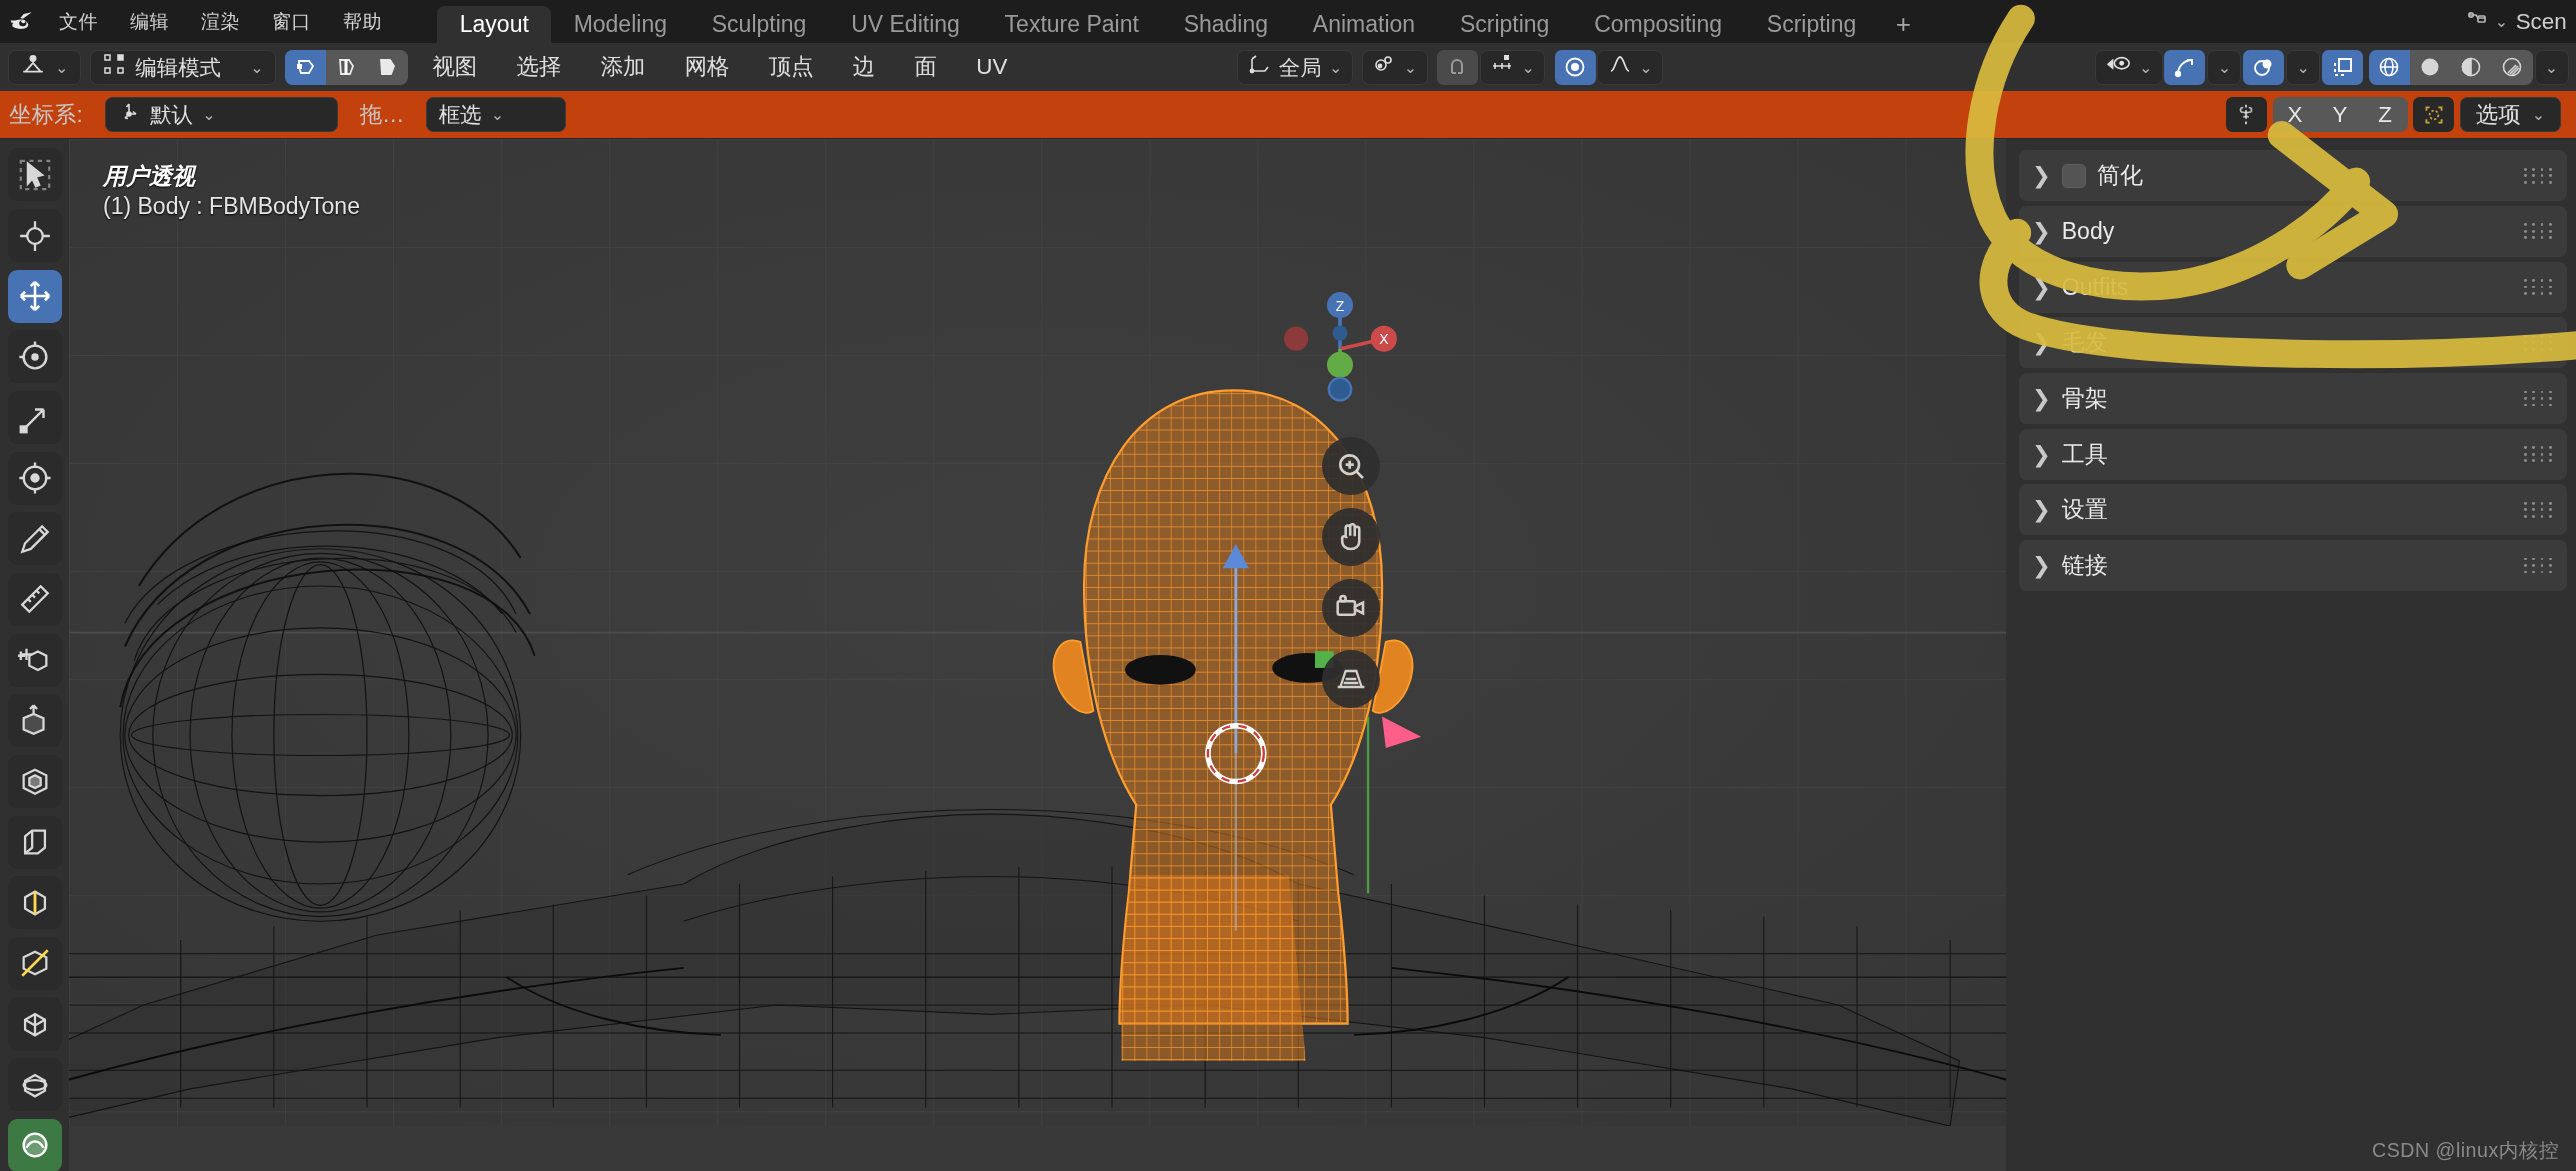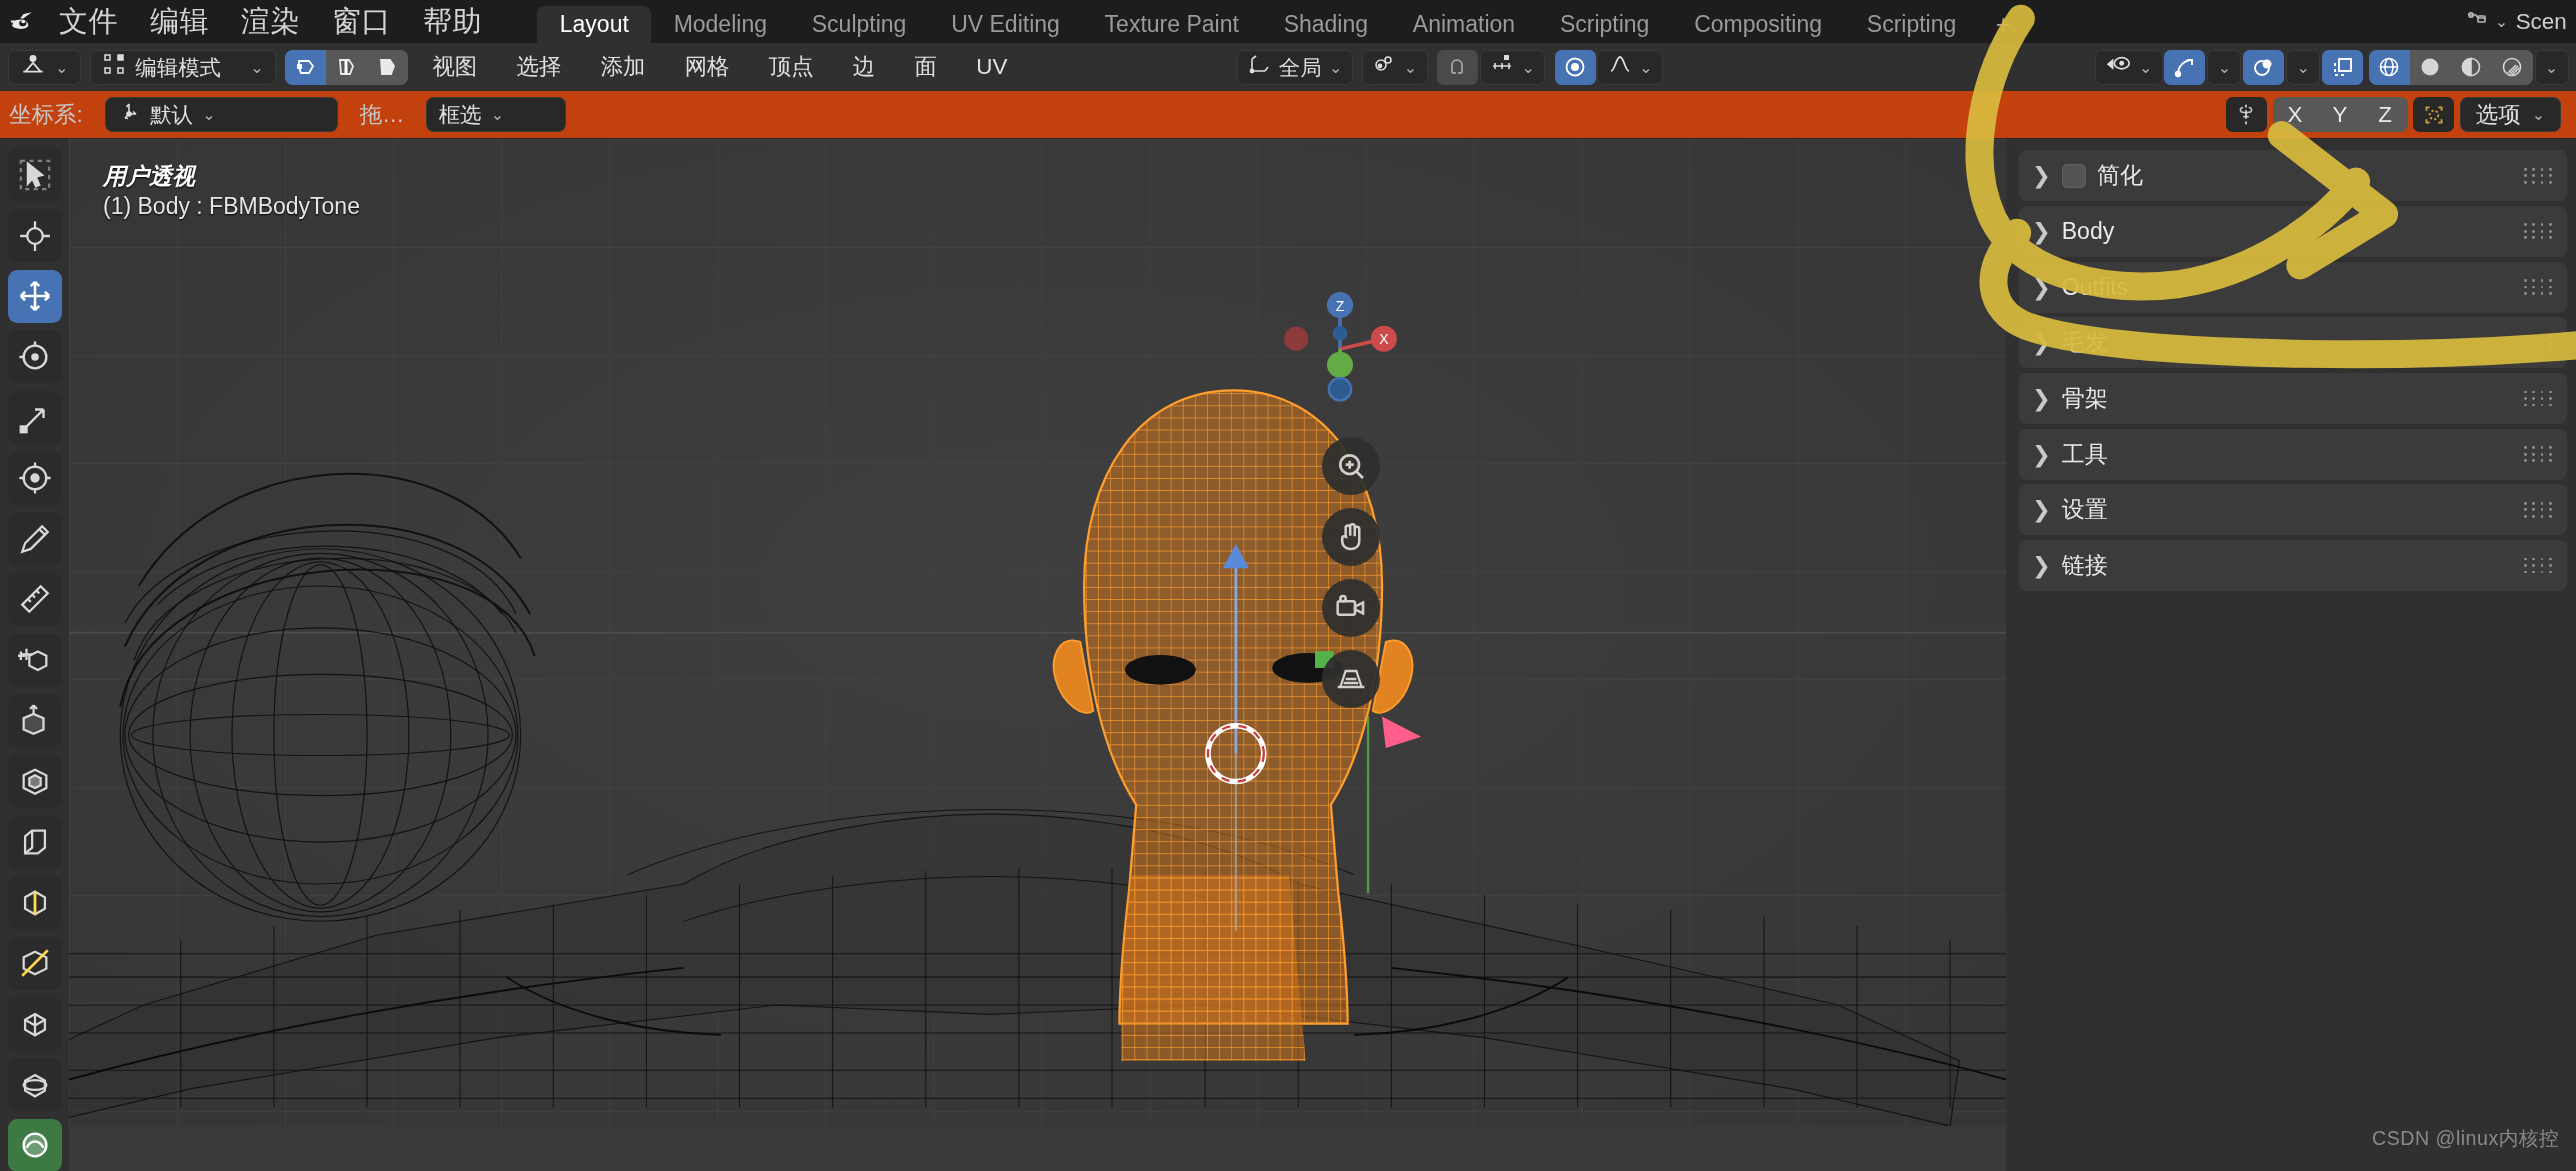--- a/index.html
+++ b/index.html
@@ -13,21 +13,21 @@
   .app { position:absolute; inset:0; display:flex; flex-direction:column; }
 
   
   .topbar {
     height:43px; background:#1d1d1d; display:flex; align-items:center;
     flex:0 0 43px; position:relative; z-index:6;
   }
   .blender-logo { width:43px; height:43px; display:flex; align-items:center; justify-content:center; }
   .blender-logo svg { width:26px; height:26px; }
   .menu-item {
-    font-size:29px; color:#d4d4d4; padding:0 16px; line-height:43px;
+    font-size:19px; color:#d4d4d4; padding:0 16px; line-height:43px;
     white-space:nowrap; letter-spacing:0.5px;
   }
   .wstabs { display:flex; align-items:flex-end; height:43px; margin-left:22.4px;padding-left:17px; }
   .wstab {
     font-size:23px; color:#9a9a9a; padding:0 22.4px; height:37px; line-height:37px;
     border-radius:7.5px 7.5px 0 0; white-space:nowrap;
   }
   .wstab.active { background:#303030; color:#ffffff; }
   .wstab.plus { font-size:26px; color:#a5a5a5; padding:0 17px; }
   .topbar-right { margin-left:auto; display:flex; align-items:center; padding-right:9.3px; gap:7.5px; }
@@ -135,21 +135,21 @@
   .prow .dots { margin-left:auto; display:grid; grid-template-columns:repeat(4,4.7px); gap:3.7px; opacity:.55; }
   .prow .dots i { display:block; width:2.8px; height:2.8px; background:#cfcfcf; border-radius:50%; }
 
   
   .rscroll { position:absolute; right:0; top:0; bottom:0; width:15px; }
 
   
   .annot { position:absolute; inset:0; pointer-events:none; z-index:8; }
 
   .watermark {
-    position:absolute; right:17px; bottom:20px; font-size:19.6px; color:#8a8a8a;
+    position:absolute; right:17px; bottom:8px; font-size:19.6px; color:#8a8a8a;
     z-index:9; letter-spacing:0.5px;
   }
 </style>
 </head>
 <body>
 
 <div class="app">
 
   <div class="topbar">
     <div class="blender-logo">

